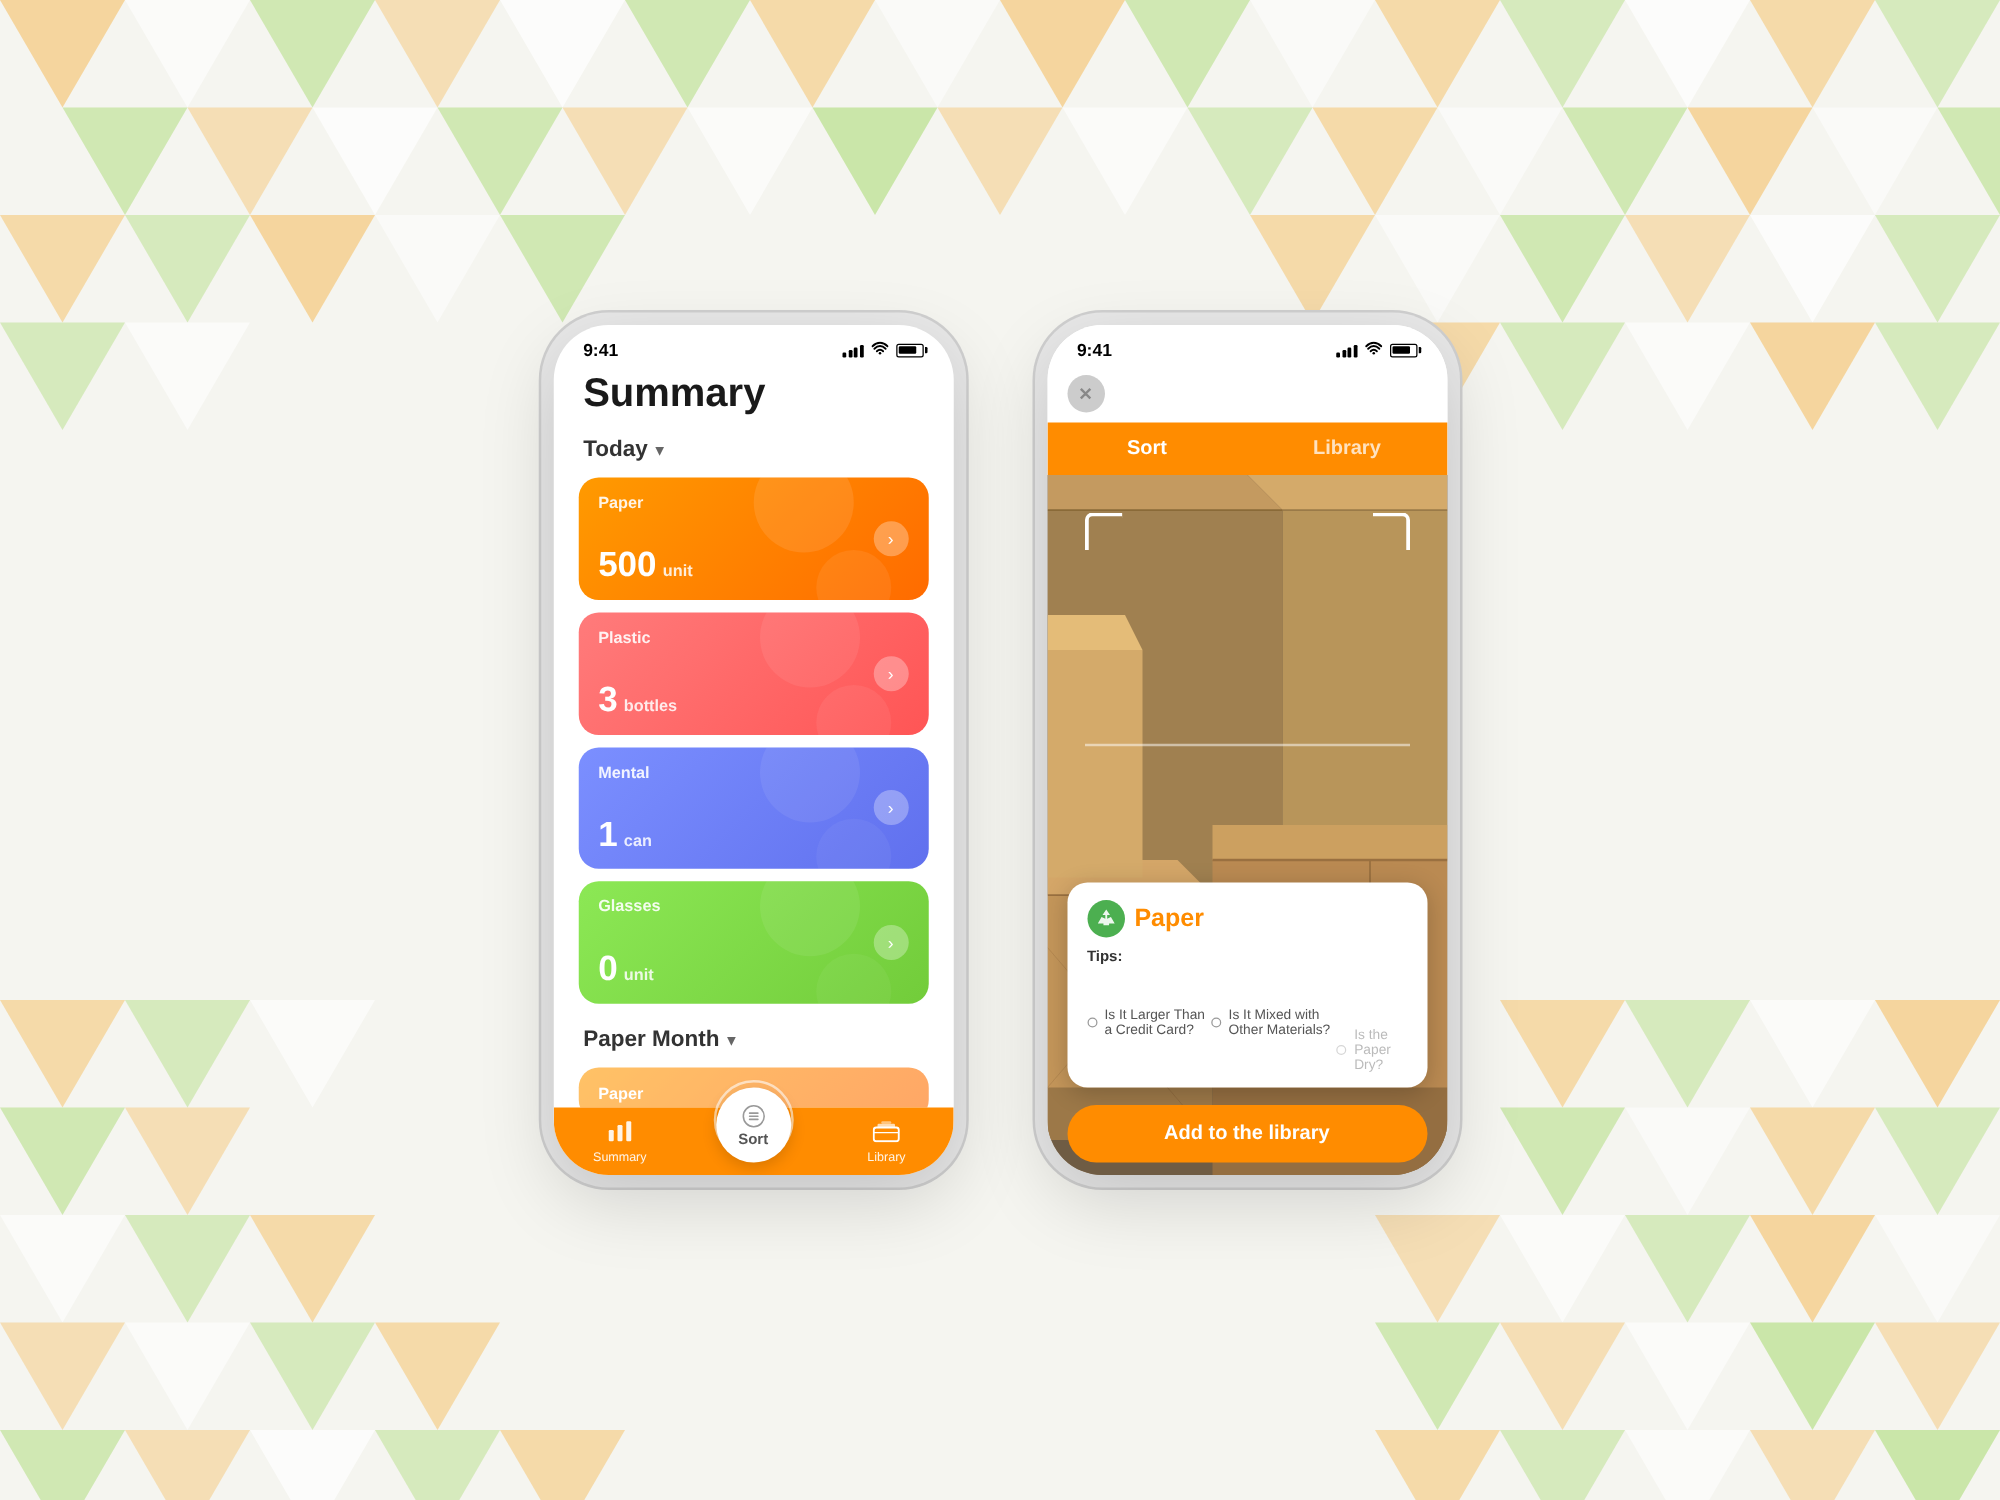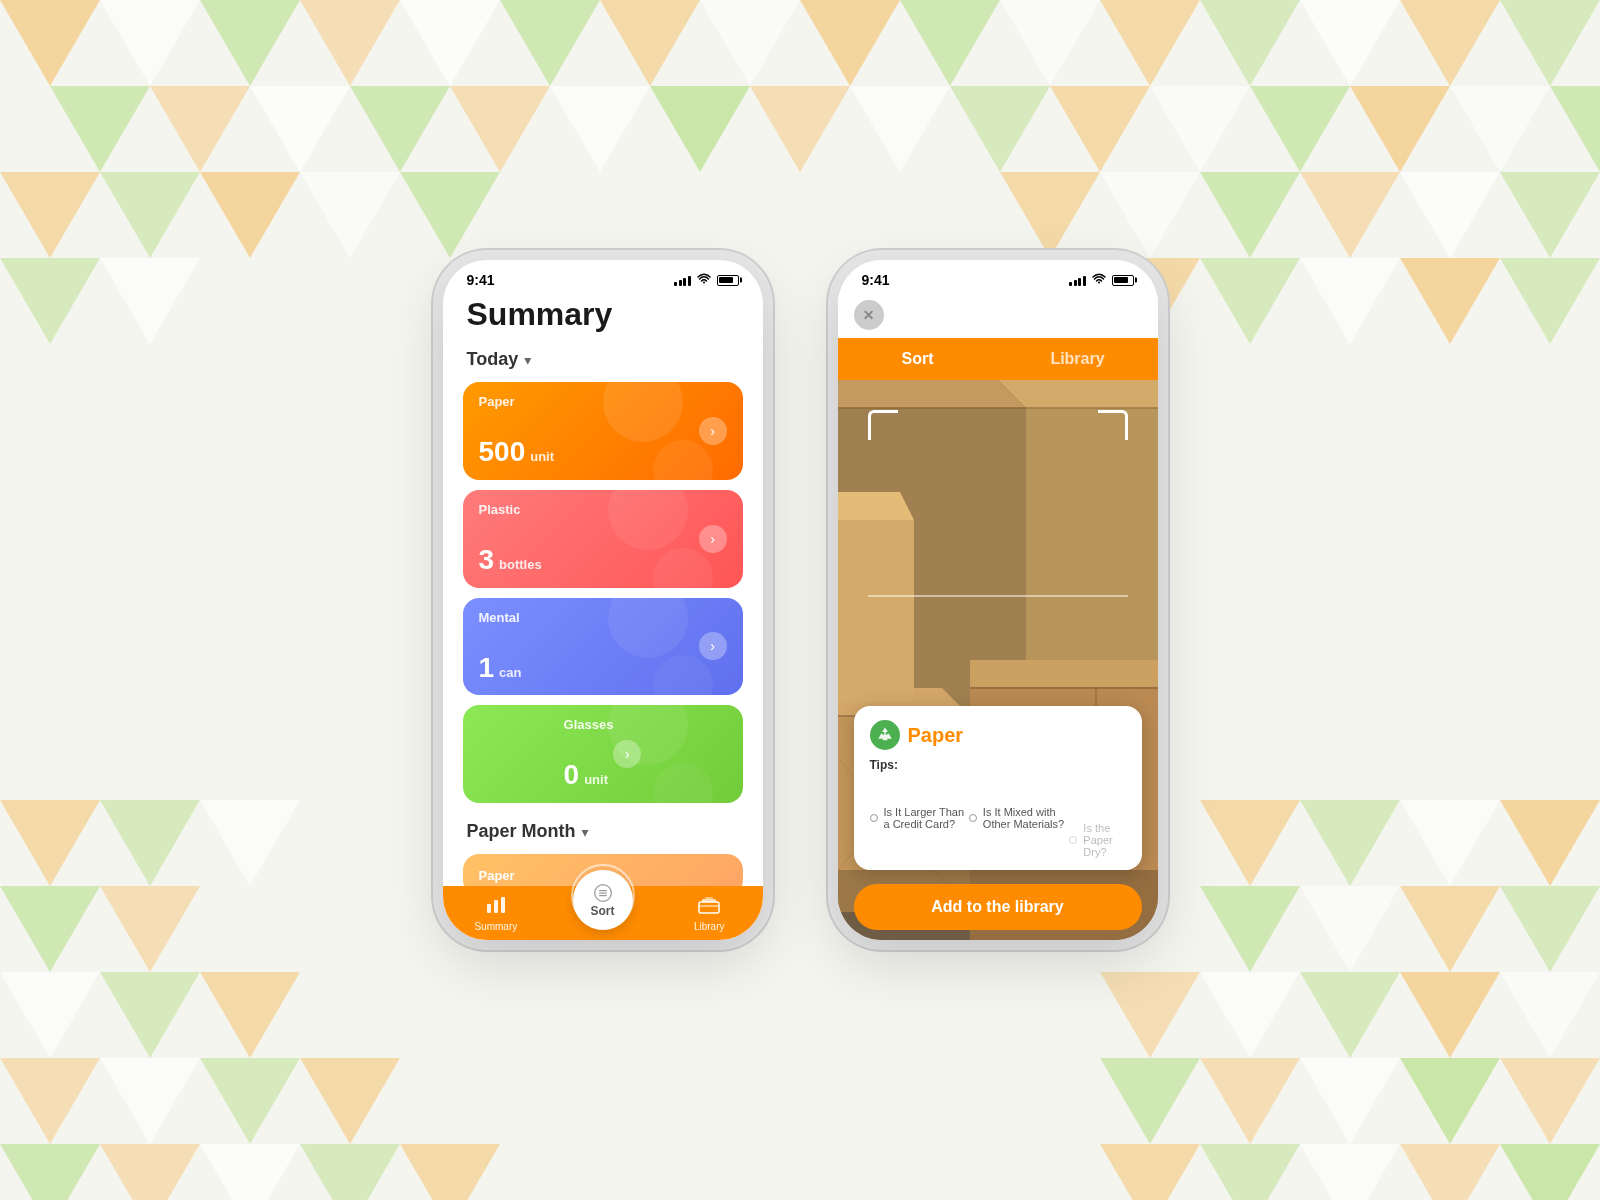--- a/index.html
+++ b/index.html
@@ -255,21 +255,21 @@
     .card-orange::after { background: rgba(255,255,255,0.3); }
 
     .card-pink { background: linear-gradient(135deg, #FF7B7B, #FF5555); }
     .card-pink::before { background: rgba(255,255,255,0.3); right: 55px; }
     .card-pink::after { background: rgba(255,255,255,0.25); }
 
     .card-blue { background: linear-gradient(135deg, #7B8FFF, #6070EE); }
     .card-blue::before { background: rgba(255,255,255,0.3); right: 55px; }
     .card-blue::after { background: rgba(255,255,255,0.2); }
 
-    .card-green { background: linear-gradient(135deg, #8CE855, #72CC3A); justify-content: center; }
+    .card-green { background: linear-gradient(135deg, #8CE855, #72CC3A); }
     .card-green::before { background: rgba(255,255,255,0.3); right: 55px; }
     .card-green::after { background: rgba(255,255,255,0.2); }
 
     
     .this-month-section {
       margin-top: 4px;
     }
 
     .this-month-card-partial {
       border-radius: 16px;

